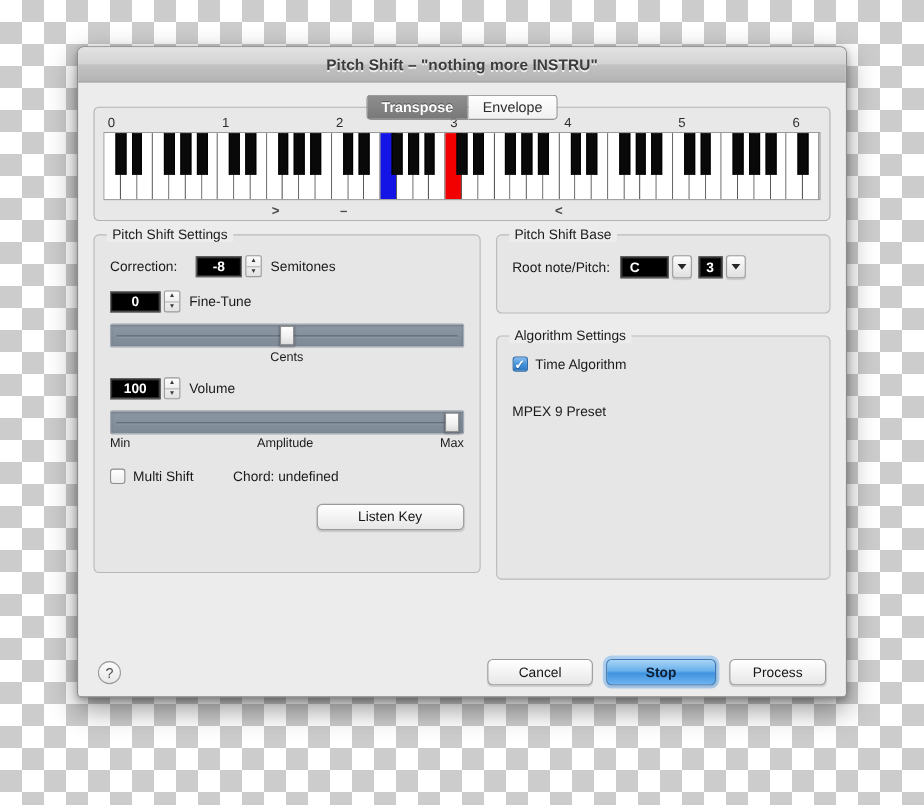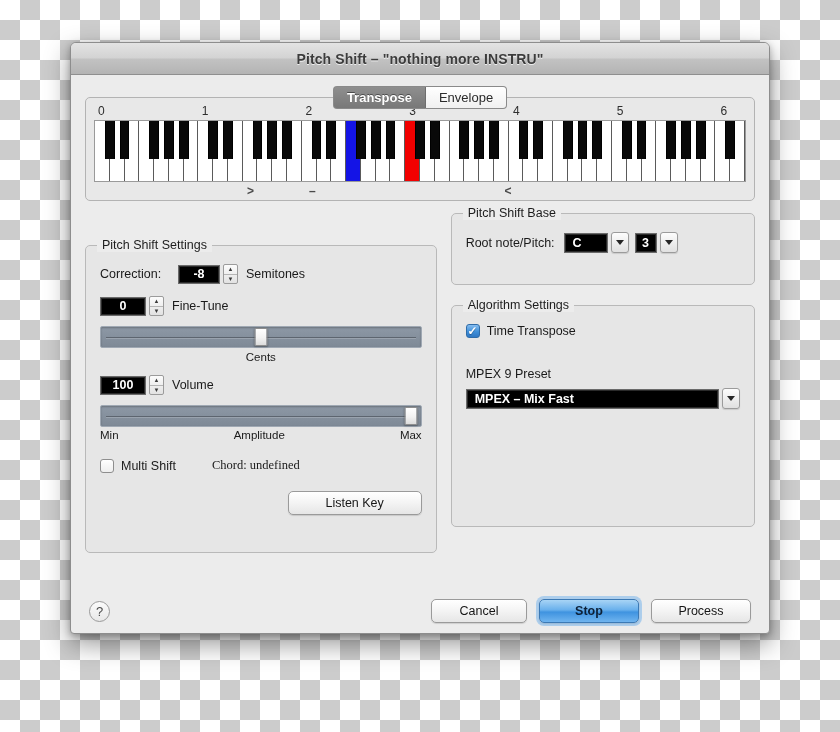--- a/index.html
+++ b/index.html
@@ -103,21 +103,21 @@
 
   #markrow { position: relative; height: 20px; }
   .mark {
     position: absolute; top: 2px;
     font-size: 12px; color: #4a4a4a; font-weight: bold;
     transform: translateX(-50%);
   }
 
   
   #cols { display: flex; gap: 14px; margin-top: 12px; }
-  #colL { width: 372px; margin-top: 32px; }
+  #colL { width: 372px; }
   #colR { width: 322px; }
 
   .gbox {
     position: relative;
     border: 1px solid #b9b9b9; border-radius: 5px;
     background: #e6e6e6;
   }
   .glabel {
     position: absolute; left: 11px; top: -8px;
     background: #ececec; padding: 0 5px;
@@ -402,21 +402,21 @@
           </div>
           <div class="slabels">
             <span>Min</span>
             <span>Amplitude</span>
             <span>Max</span>
           </div>
 
           <div class="row" style="margin-top:17px;align-items:center;">
             <div class="cb"></div>
             <div class="lbl" style="margin-left:7px;">Multi Shift</div>
-            <div class="lbl" style="margin-left:36px;font-family:Liberation Serif, serif;">Chord: undefined</div>
+            <div class="lbl" style="margin-left:36px;">Chord: undefined</div>
           </div>
 
           <div style="display:flex; justify-content:flex-end; margin-top:18px;">
             <div class="btn" style="width:134px;">Listen Key</div>
           </div>
         </div>
       </div>
 
       <div id="colR">
 
@@ -433,37 +433,31 @@
                 <i></i>
               </div>
           </div>
         </div>
 
         <div class="gbox" style="height:222px; margin-top:20px; padding:18px 14px 0 14px;">
           <div class="glabel">Algorithm Settings</div>
 
           <div class="row">
             <div class="cb on"></div>
-            <div class="lbl" style="margin-left:7px;">Time Transpose</div>
+            <div class="lbl" style="margin-left:7px;">Time Algorithm</div>
           </div>
 
           <div class="lbl" style="margin-top:29px;">MPEX 9 Preset</div>
 
-          <div class="row" style="margin-top:7px;">
-            <div class="darkcombo" style="flex:1;">MPEX – Mix Fast</div>
-            <div class="arrowbtn">
-                <i></i>
-              </div>
-          </div>
         </div>
       </div>
     </div>
   </div>
 
   <div id="footer">
     <div id="helpbtn">?</div>
     <div class="right">
       <div class="btn" style="width:96px;">Cancel</div>
       <div class="btn primary" style="width:100px;">Stop</div>
-      <div class="btn" style="width:100px;">Process</div>
+      <div class="btn" style="width:88px;">Process</div>
     </div>
   </div>
 </div>
 
 </body></html>

